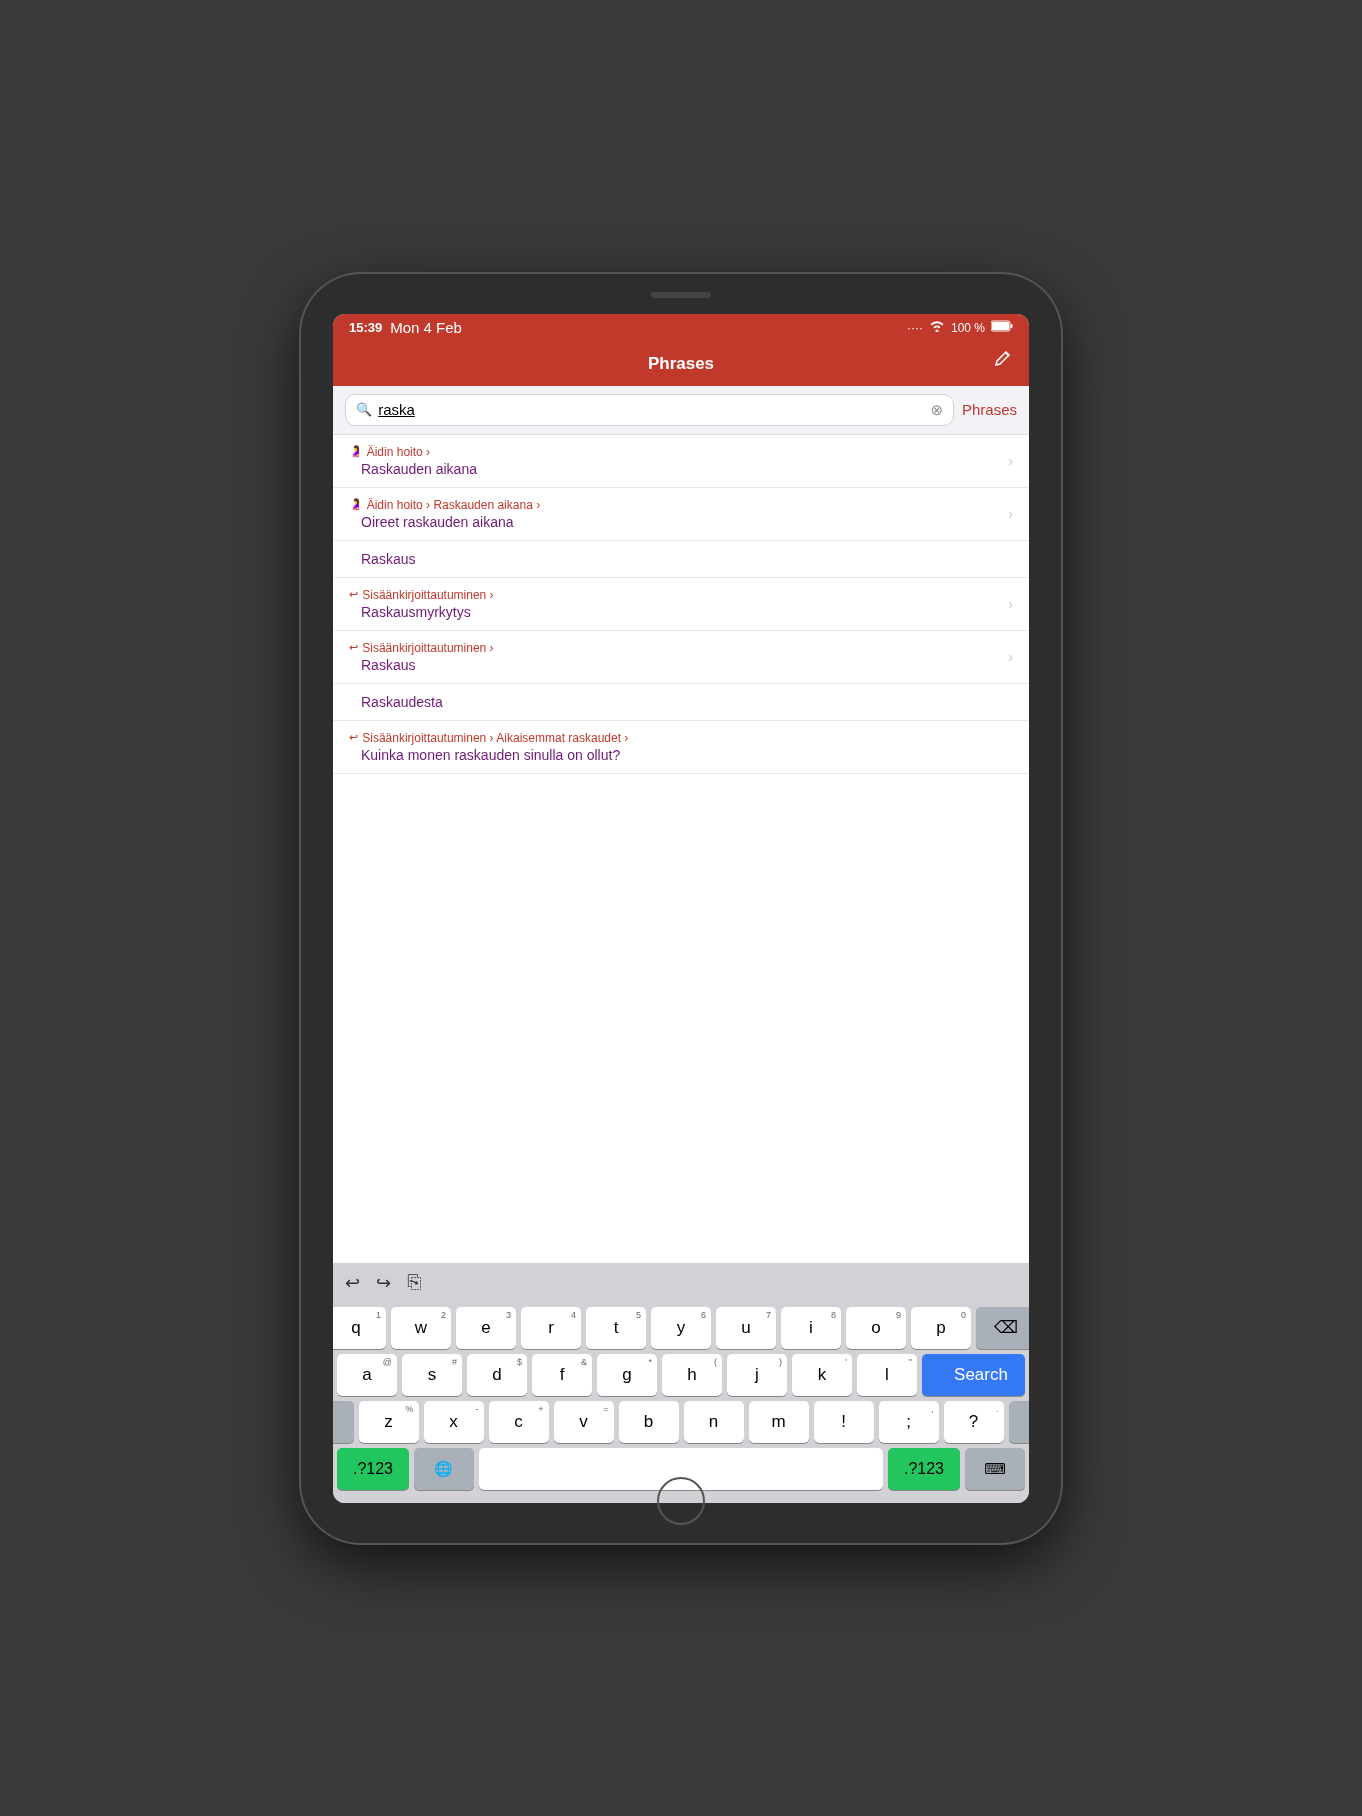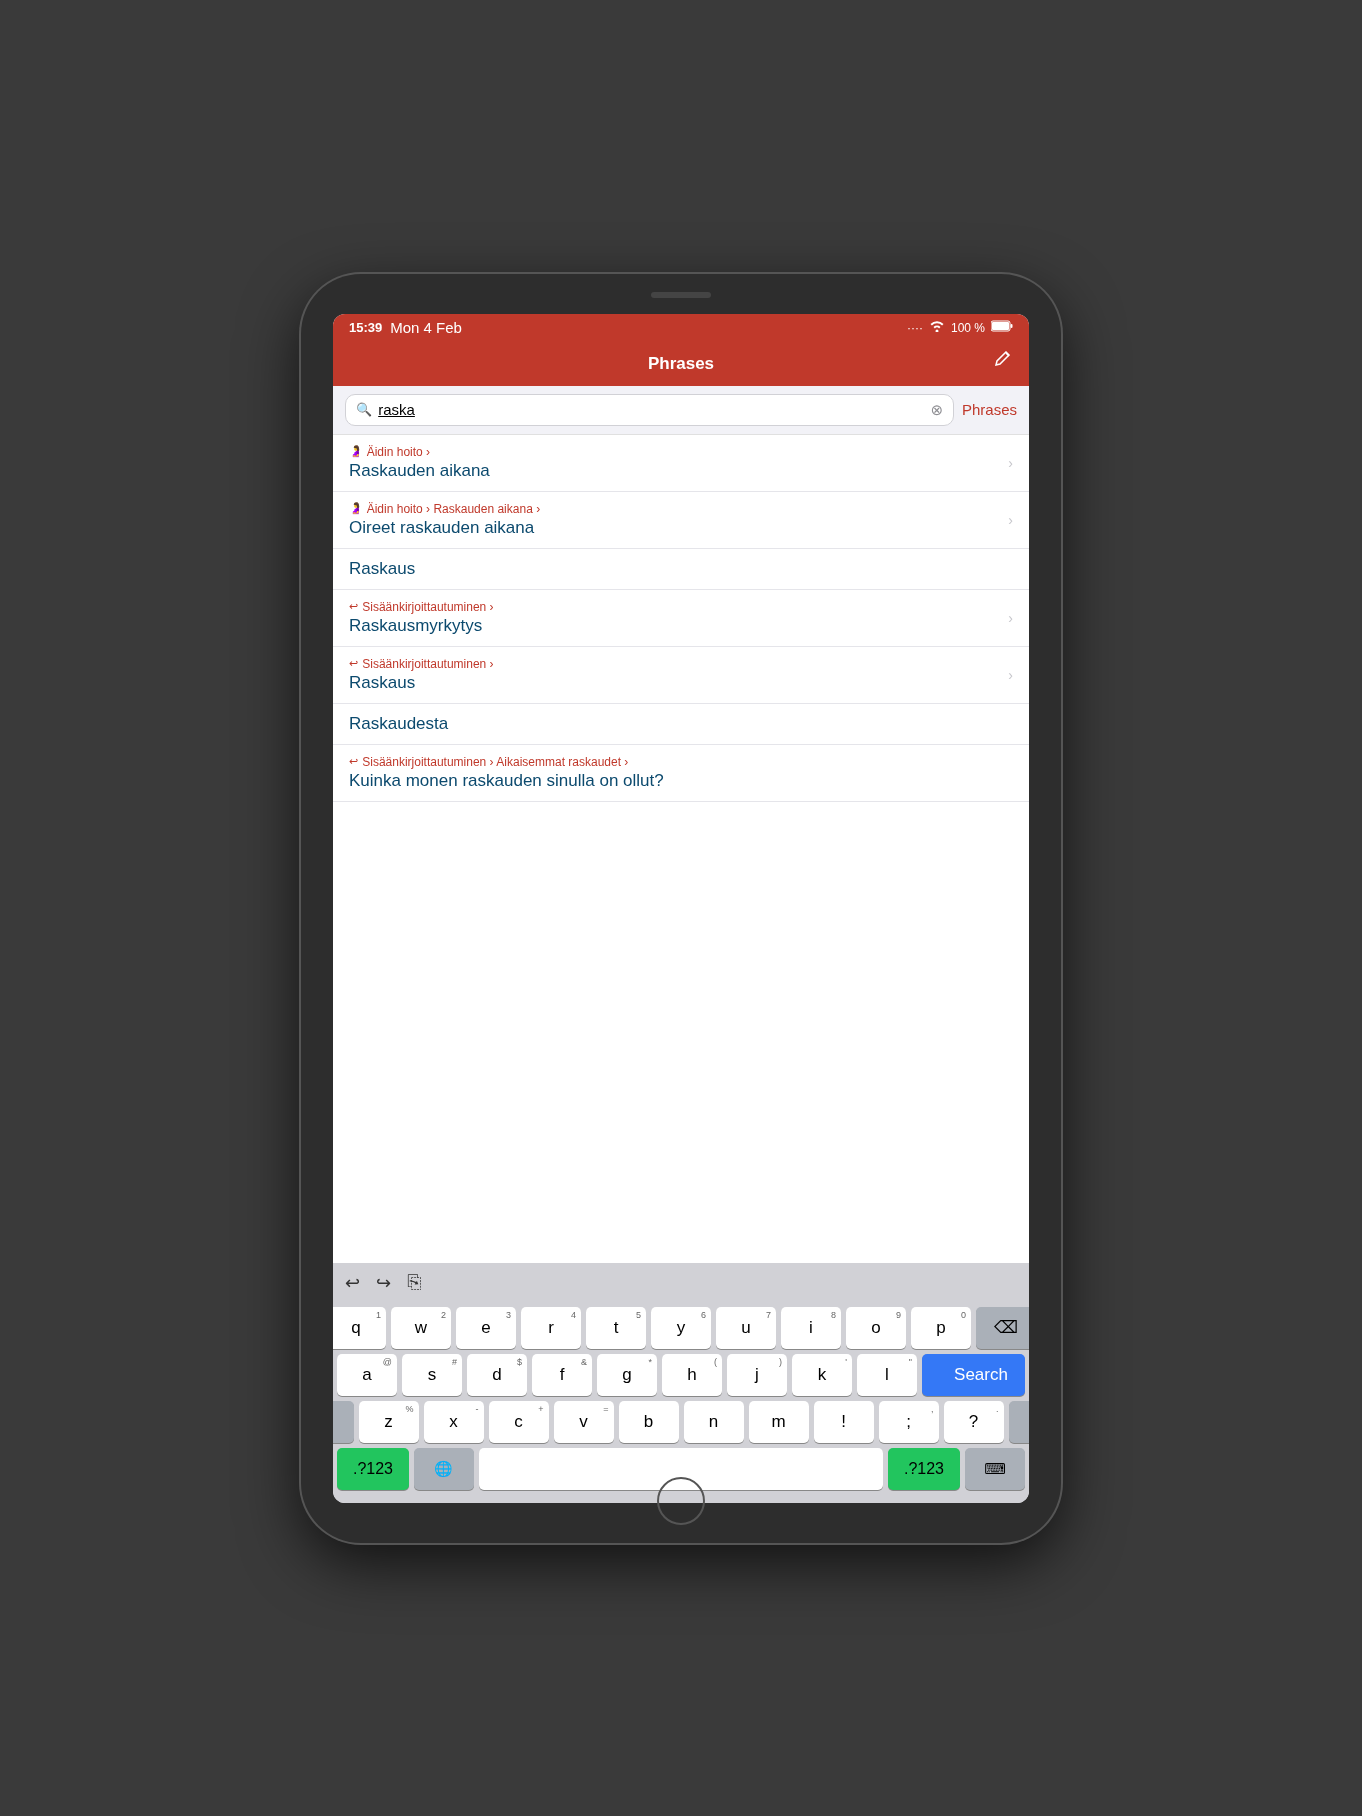--- a/index.html
+++ b/index.html
@@ -175,23 +175,24 @@
     .breadcrumb-icon {
       font-size: 11px;
     }
     .breadcrumb-icon.person { color: #c0392b; }
     .breadcrumb-icon.arrow { color: #c0392b; }
     .breadcrumb-text {
       font-size: 12px;
       color: #c0392b;
     }
     .result-title {
-      font-size: 17px;
-      color: #0c4a6e;
+      font-size: 14px;
+      color: #701a75;
       font-weight: 400;
+      margin-left: 12px;
     }
     .result-chevron {
       color: #c7c7cc;
       font-size: 14px;
     }
     
     .keyboard-toolbar {
       background: #d1d1d6;
       display: flex;
       align-items: center;

